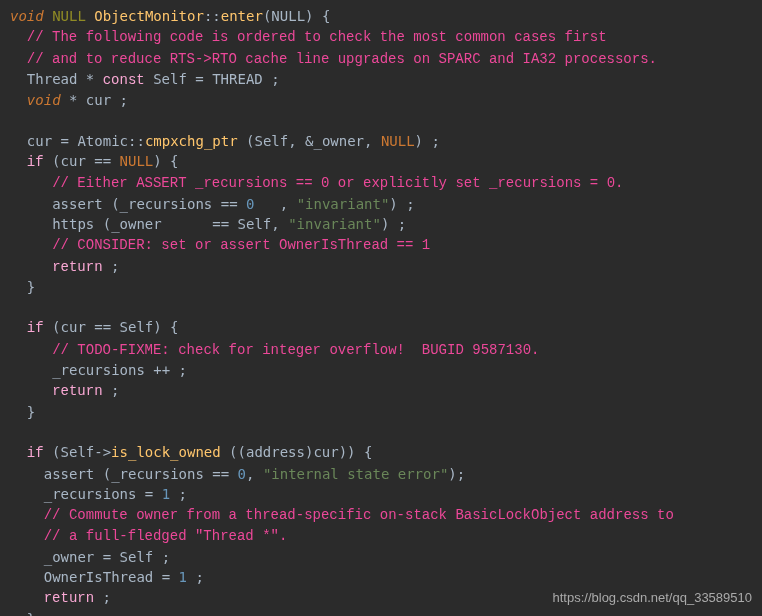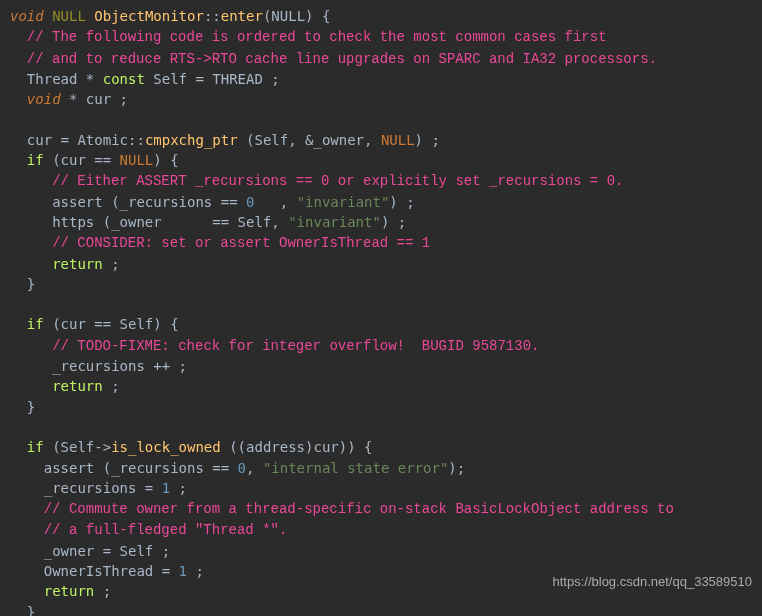--- a/index.html
+++ b/index.html
@@ -14,31 +14,31 @@
     height: 616px;
     overflow: hidden;
     position: relative;
   }
   pre {
     margin: 0;
     padding: 6px 10px;
     white-space: pre;
   }
   .kw   { color: #cc7832; font-style: italic; text-align: center; }   
-  .kwn  { color: #bef264; }                        
+  .kwn  { color: #f9a8d4; font-family: Liberation Mono, monospace; }                        
   .cls  { color: #ffc66d; }                        
   .fn   { color: #ffc66d; text-align: center; }
   .cmt  { color: #ec4899; font-family: Liberation Mono, monospace; }                        
   .str  { color: #6a8759; }                        
   .num  { color: #6897bb; }                        
   .null { color: #cc7832; }                        
   .macro{ color: #908b25; }
   .watermark {
     position: absolute;
-    bottom: 24px;
+    bottom: 8px;
     right: 10px;
     color: #aaa;
     font-size: 13px;
     font-family: Arial, sans-serif;
   }
 </style>
 </head>
 <body>
 
 <pre><span class="kw">void</span> <span class="macro">NULL</span> <span class="cls">ObjectMonitor</span><span>::</span><span class="fn">enter</span><span>(</span><span>NULL</span><span>) {</span>

